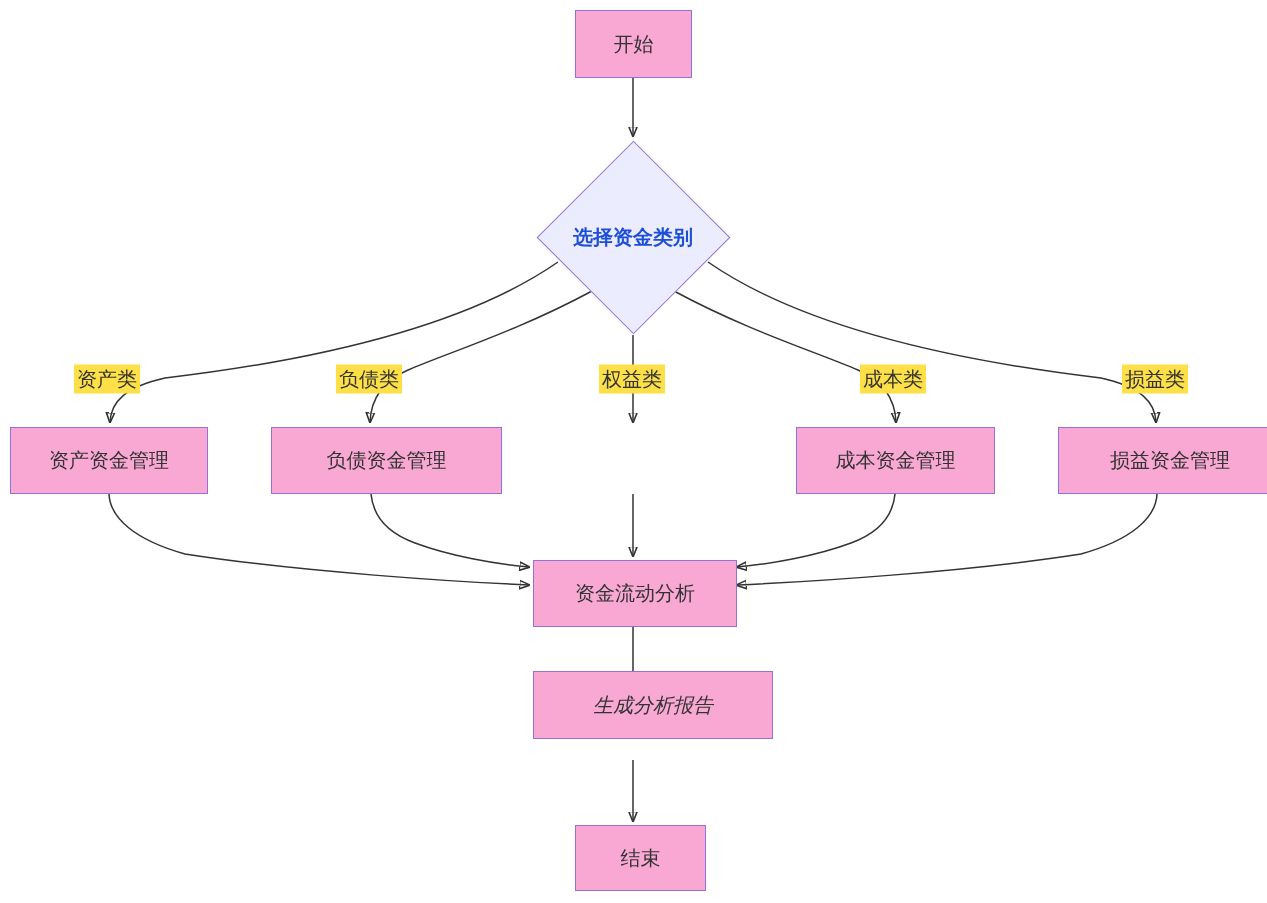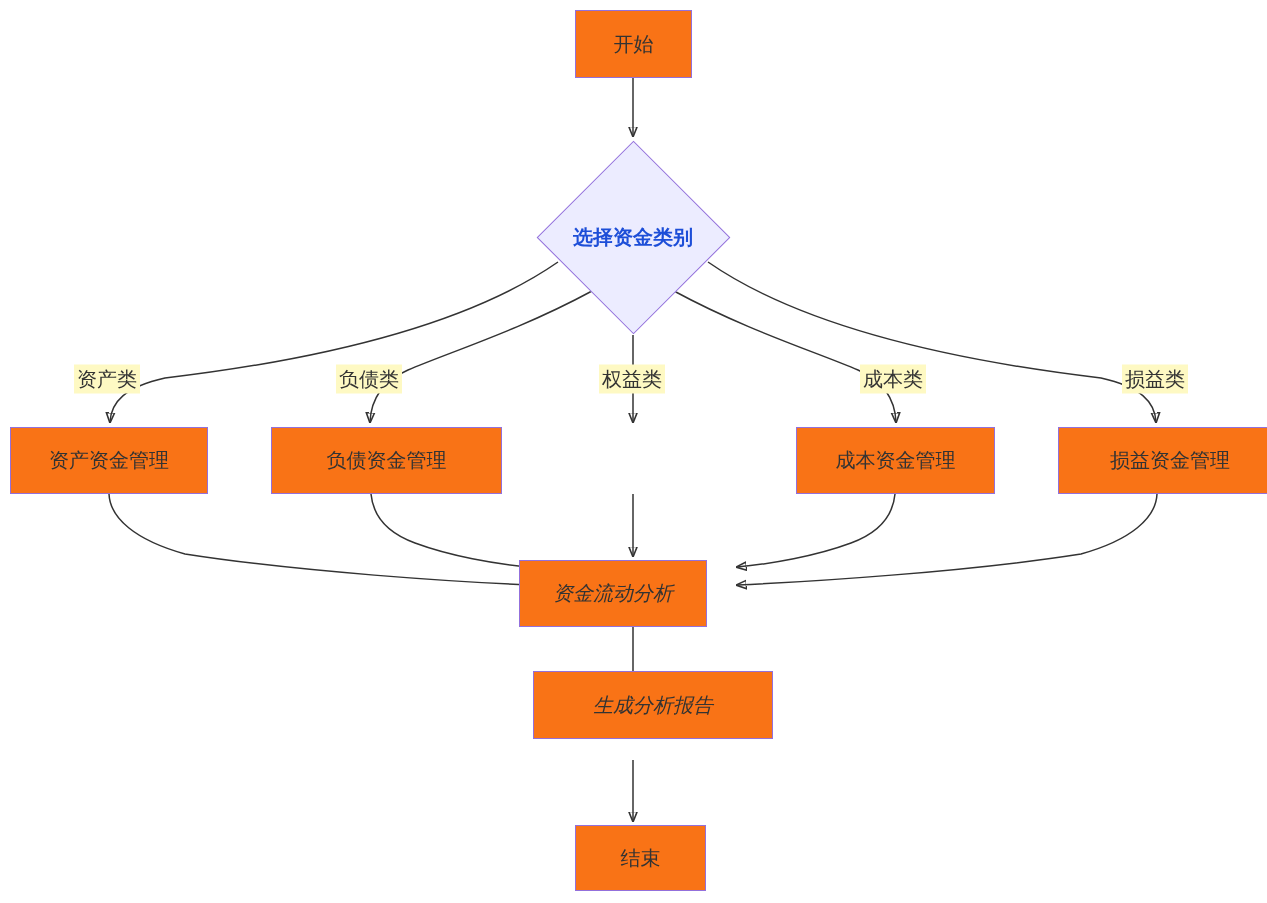--- a/index.html
+++ b/index.html
@@ -17,21 +17,21 @@
     left: 0; top: 0;
     width: 1267px; height: 903px;
   }
   .edges path { stroke: #333333; stroke-width: 1.5; fill: none; }
   .node {
     position: absolute;
     box-sizing: border-box;
     display: flex;
     align-items: center;
     justify-content: center;
-    background: #f97316;
+    background: #f9a8d4;
     border: 1.3px solid #9370DB;
     font-size: 20px;
     color: #333333;
     text-align: center;
     white-space: nowrap;
   }
   .diamond-shape {
     position: absolute;
     box-sizing: border-box;
     left: 564.5px; top: 168.5px;
@@ -48,21 +48,21 @@
     align-items: center;
     justify-content: center;
     font-size: 20px;
     color: #1d4ed8;
     white-space: nowrap;
     font-weight: bold;
   }
   .edge-label {
     position: absolute;
     transform: translate(-50%, -50%);
-    background: #fef9c3;
+    background: #fde047;
     padding: 1px 3px;
     font-size: 20px;
     line-height: 27px;
     color: #333333;
     white-space: nowrap;
   }
 </style>
 </head>
 <body>
 
@@ -104,21 +104,21 @@
   <div class="node" style="left:271px; top:427px; width:231px; height:67px;">
     <span>负债资金管理</span>
   </div>
   <div class="node" style="left:796px; top:427px; width:199px; height:67px;">
     <span>成本资金管理</span>
   </div>
   <div class="node" style="left:1058px; top:427px; width:224px; height:67px;">
     <span>损益资金管理</span>
   </div>
 
-  <div class="node" style="left:519px; top:560px; width:188px; height:67px;font-style:italic;">
+  <div class="node" style="left:533px; top:560px; width:204px; height:67px;">
     <span>资金流动分析</span>
   </div>
   <div class="node" style="left:533px; top:671px; width:240px; height:68px;font-style:italic;">
     <span>生成分析报告</span>
   </div>
   <div class="node" style="left:575px; top:825px; width:131px; height:66px;">
     <span>结束</span>
   </div>
 
   <div class="edge-label" style="left:107px; top:379px;">资产类</div>

